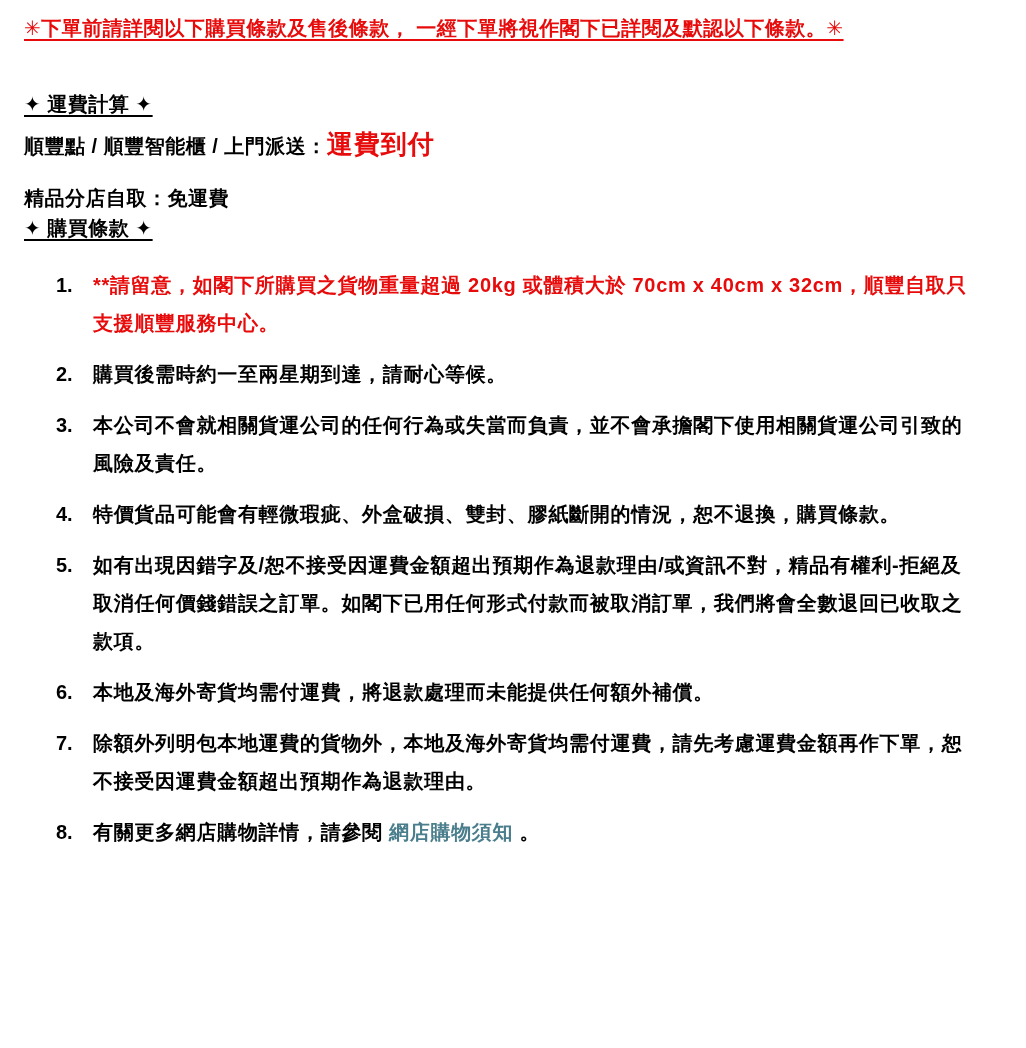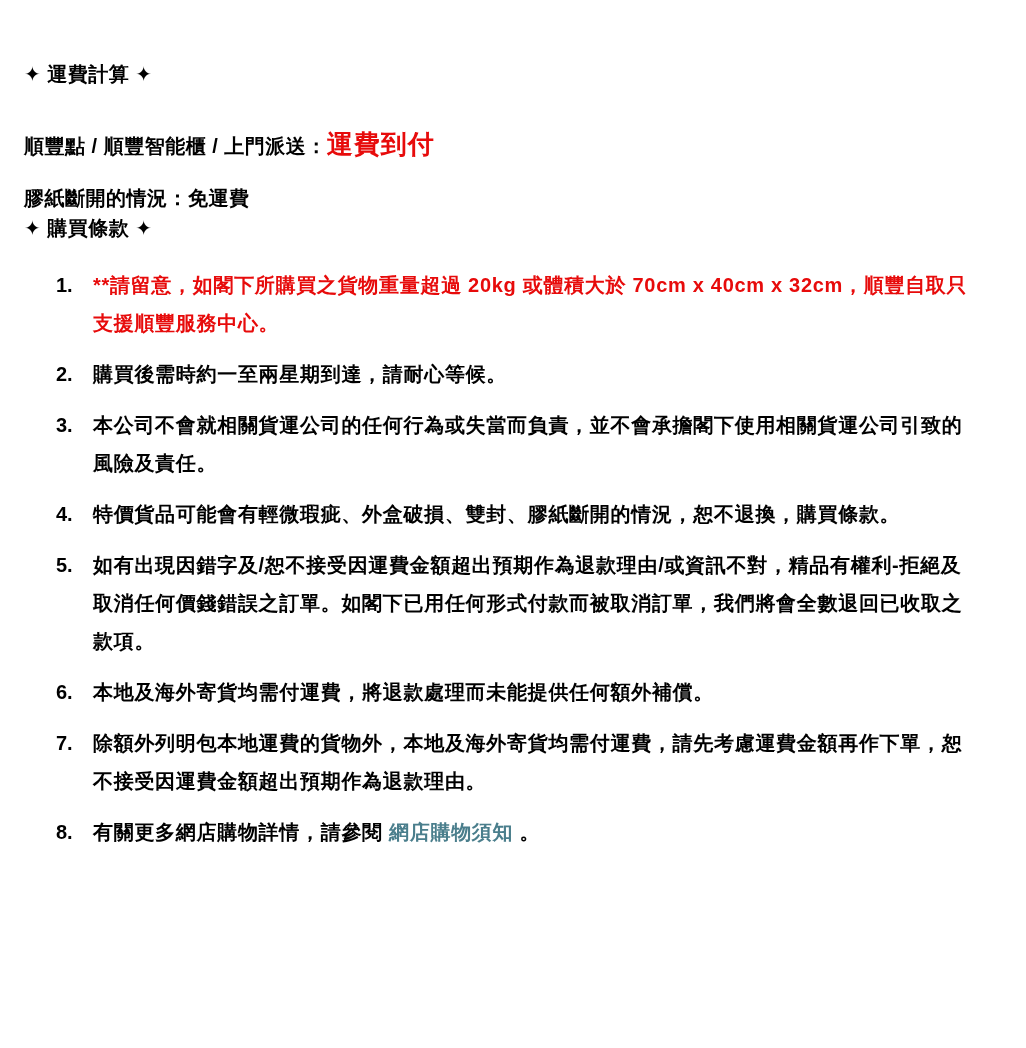--- a/index.html
+++ b/index.html
@@ -29,31 +29,32 @@
     text-decoration: underline;
     text-decoration-thickness: 2px;
     text-underline-offset: 4px;
   }
 
   
   .sec {
     font-size: 20px;
     line-height: 30px;
     letter-spacing: 0.5px;
+    text-decoration: underline;
     text-decoration-thickness: 2px;
     text-underline-offset: 4px;
     margin: 0;
     font-weight: 700;
   }
   .sec-shipping { margin-top: 46px; }
   .sec-terms    { }
 
   
   .ship-line1 {
-    margin-top: 38px;
+    margin-top: 8px;
     font-size: 20px;
     line-height: 34px;
     letter-spacing: 0.5px;
     white-space: nowrap;
   }
   .pay-on-delivery {
     color: #e70b0b;
     font-size: 26px;
     letter-spacing: 1px;
   }
@@ -93,26 +94,27 @@
     text-decoration-thickness: 2px;
     text-underline-offset: 4px;
     cursor: pointer;
   }
 </style>
 </head>
 <body>
 
 <div class="doc">
 
+  <p class="notice">✳下單前請詳閱以下購買條款及售後條款， 一經下單將視作閣下已詳閱及默認以下條款。✳</p>
 
   <h2 class="sec sec-shipping">✦ 運費計算 ✦</h2>
 
   <p class="ship-line1"><span>順豐點 / 順豐智能櫃 / 上門派送：</span><span class="pay-on-delivery">運費到付</span></p>
 
-  <p class="ship-line2">膠紙斷開的情況：免運費</p>
+  <p class="ship-line2">精品分店自取：免運費</p>
 
   <h2 class="sec sec-terms">✦ 購買條款 ✦</h2>
 
   <div class="list">
 
     <div class="item">
       <span class="num">1.</span>
       <div class="body">
         <p class="red-note">**請留意，如閣下所購買之貨物重量超過 20kg 或體積大於 70cm x 40cm x 32cm，順豐自取只支援順豐服務中心。</p>
       </div>

